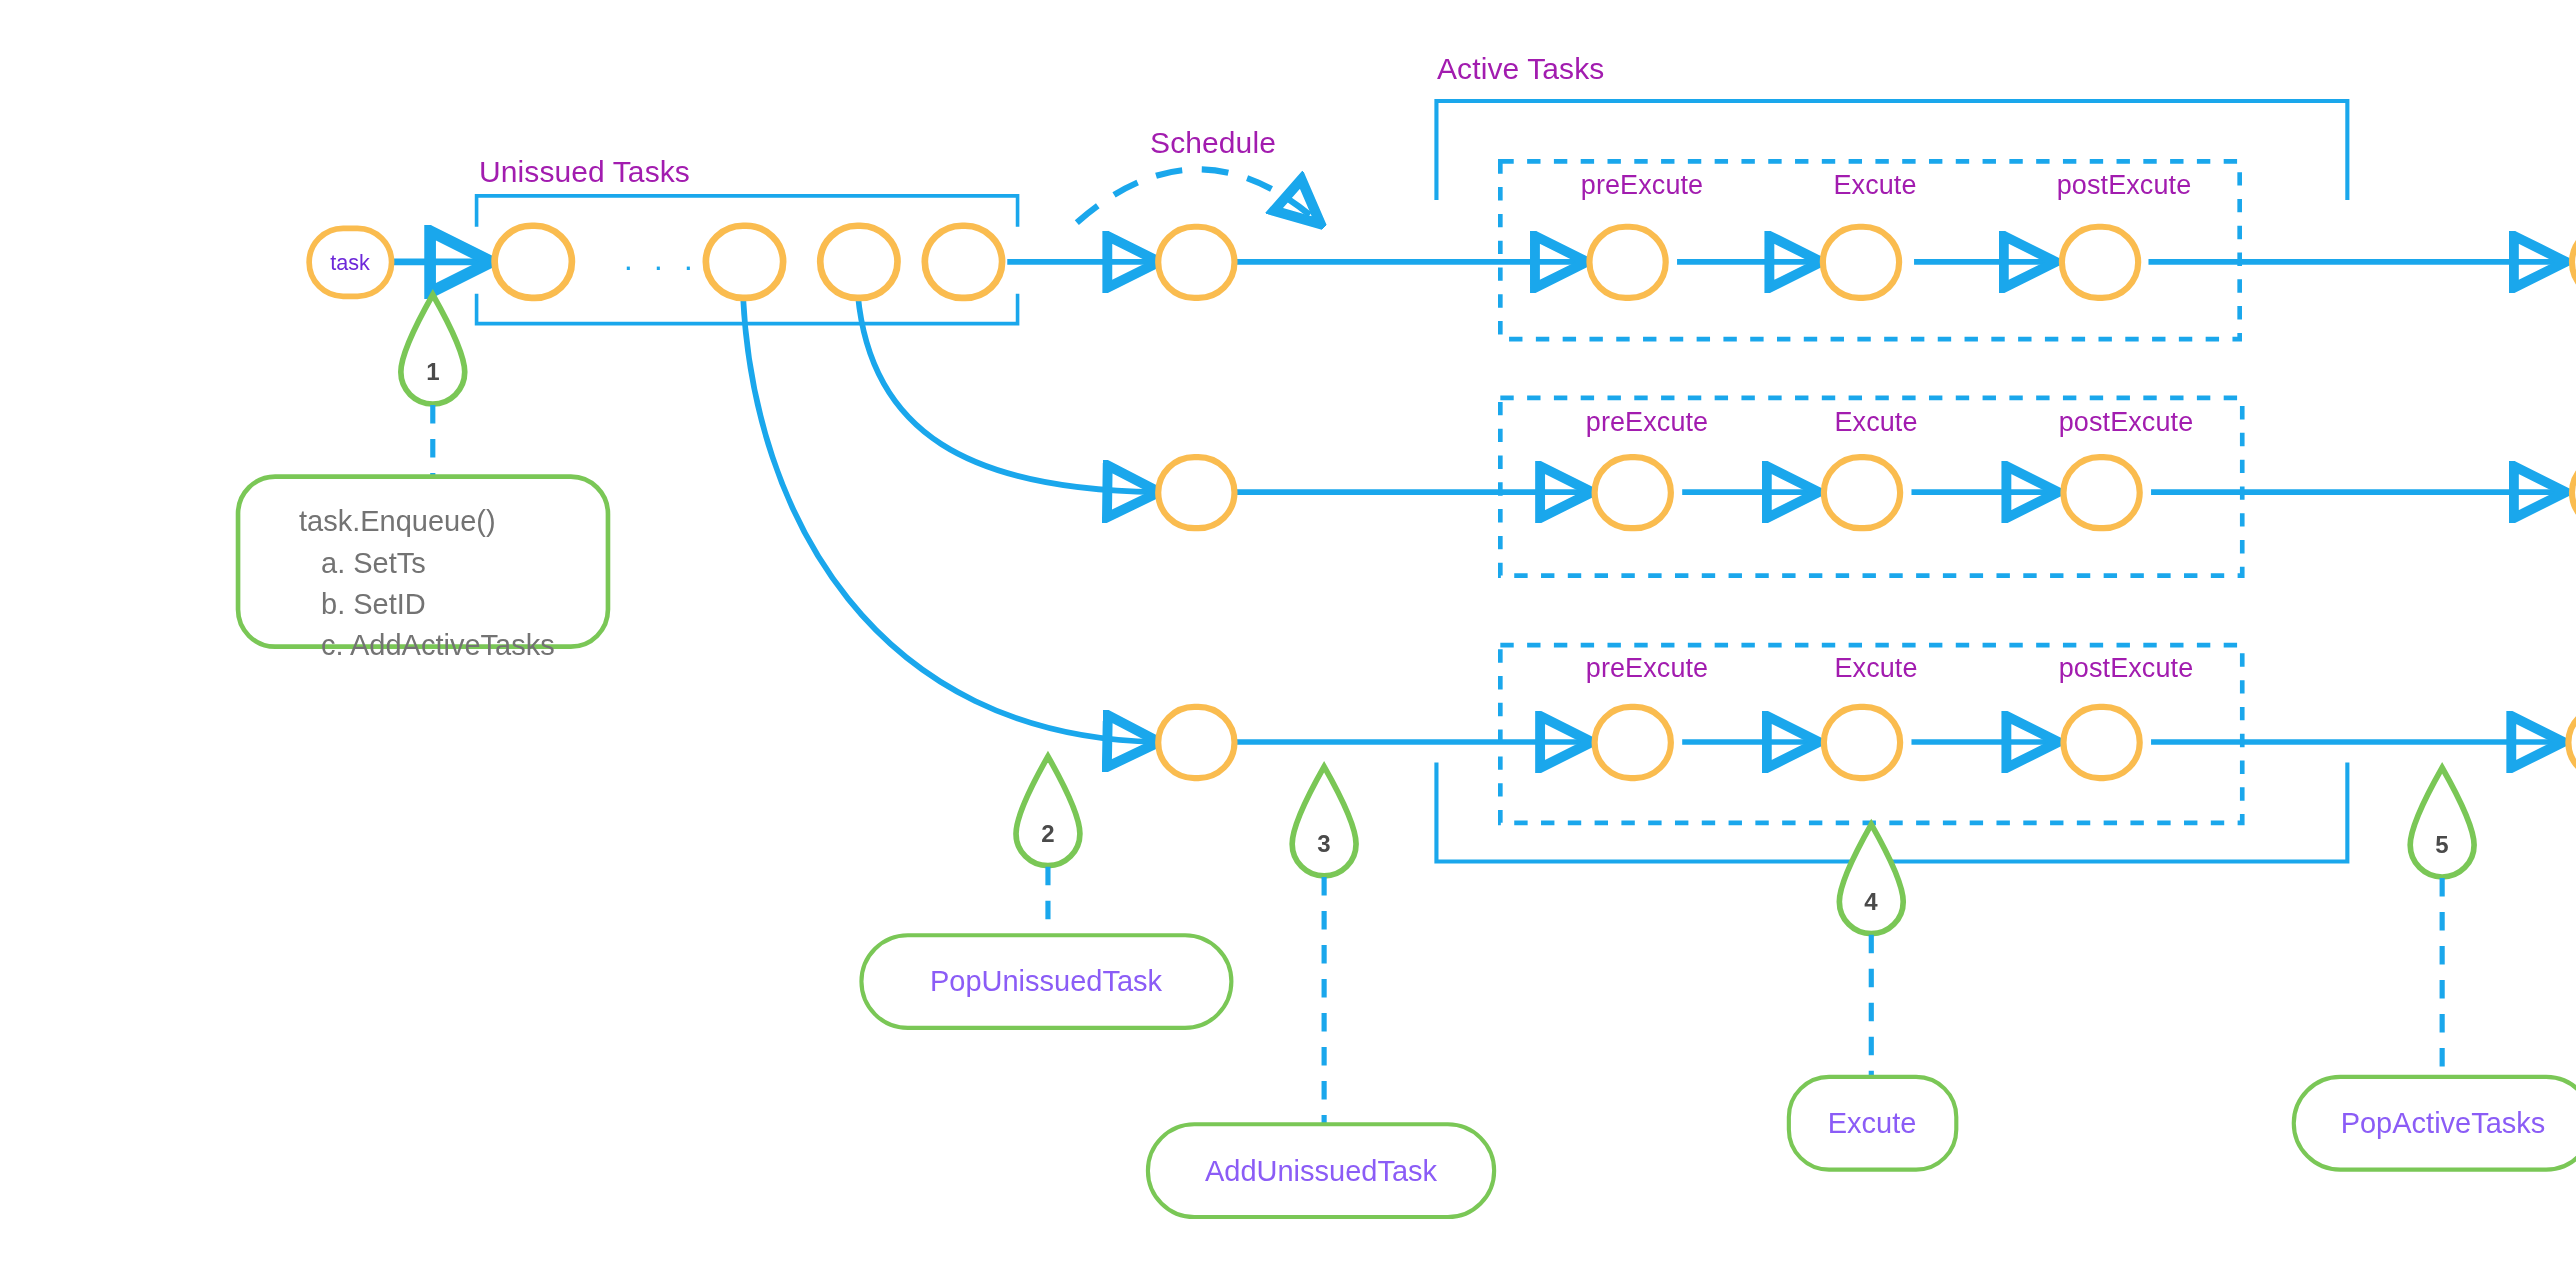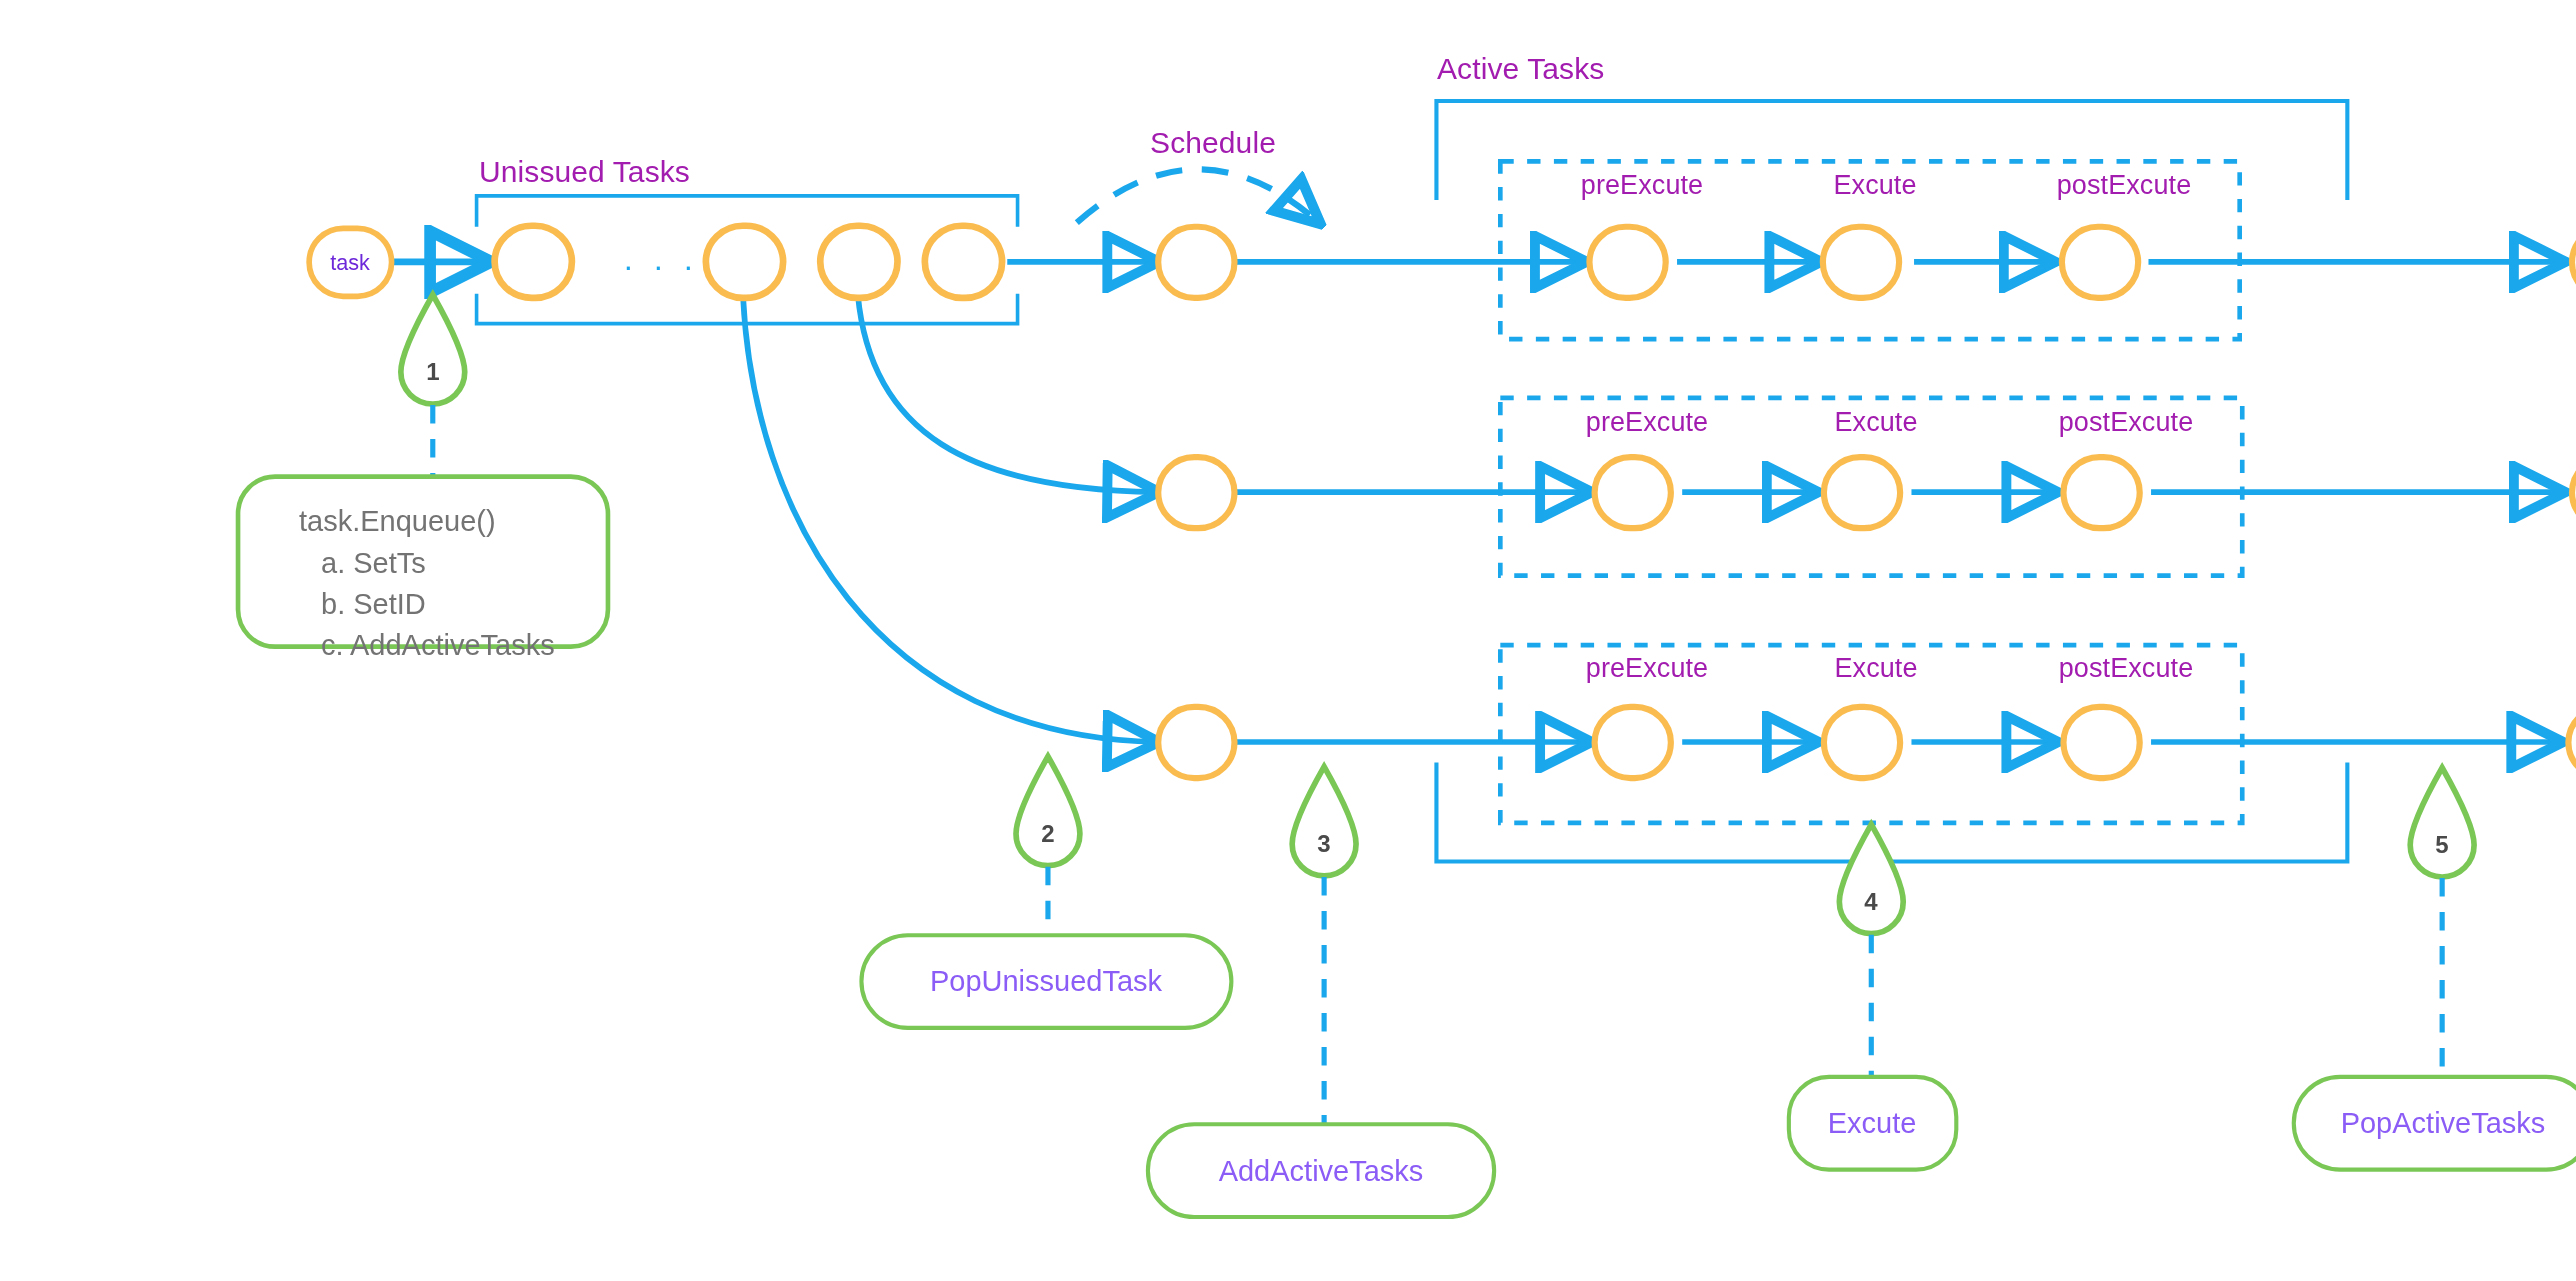--- a/index.html
+++ b/index.html
@@ -209,20 +209,20 @@
   <div class="marker-num" style="left:1871px;top:902px;">4</div>
   <div class="marker-num" style="left:2442px;top:845px;">5</div>
 
   <div class="callout-block" style="left:299px;top:501px;">task.Enqueue()</div>
   <div class="callout-block" style="left:321px;top:543px;">a. SetTs</div>
   <div class="callout-block" style="left:321px;top:584px;">b. SetID</div>
   <div class="callout-block" style="left:321px;top:625px;">c. AddActiveTasks</div>
 
   <div class="callout-txt" style="left:1046px;top:981px;">PopUnissuedTask</div>
 
-  <div class="callout-txt" style="left:1321px;top:1171px;">AddActiveTasks</div>
+  <div class="callout-txt" style="left:1321px;top:1171px;">AddUnissuedTask</div>
 
   <div class="callout-txt" style="left:1872px;top:1123px;">Excute</div>
 
   <div class="callout-txt" style="left:2443px;top:1123px;">PopActiveTasks</div>
 
 </div>
 
 
 </body></html>

